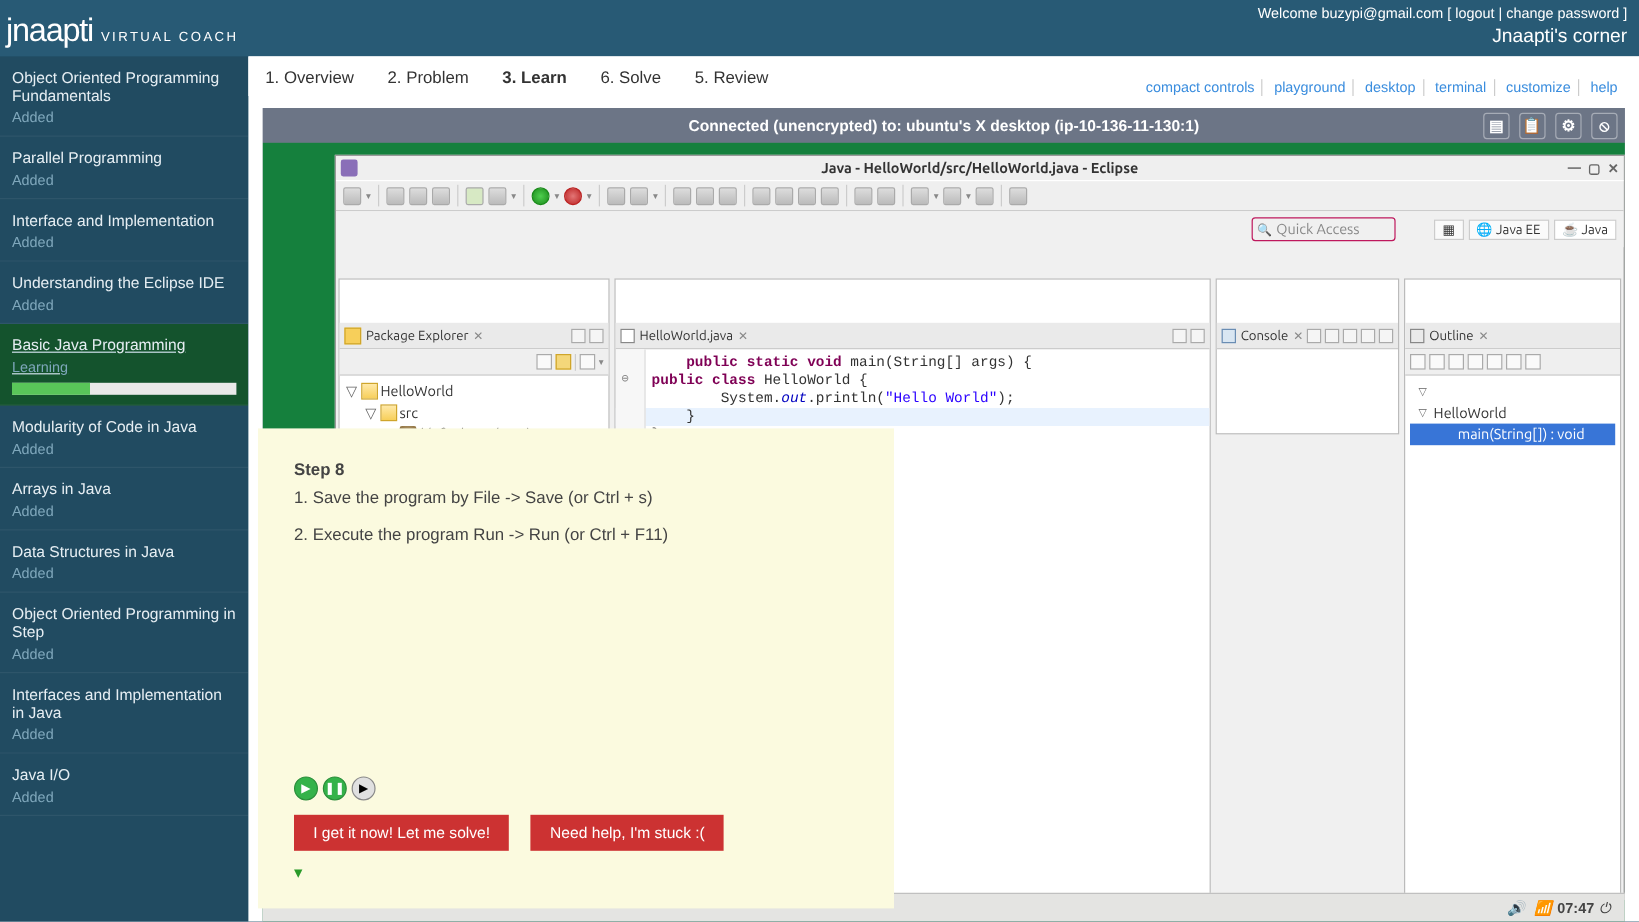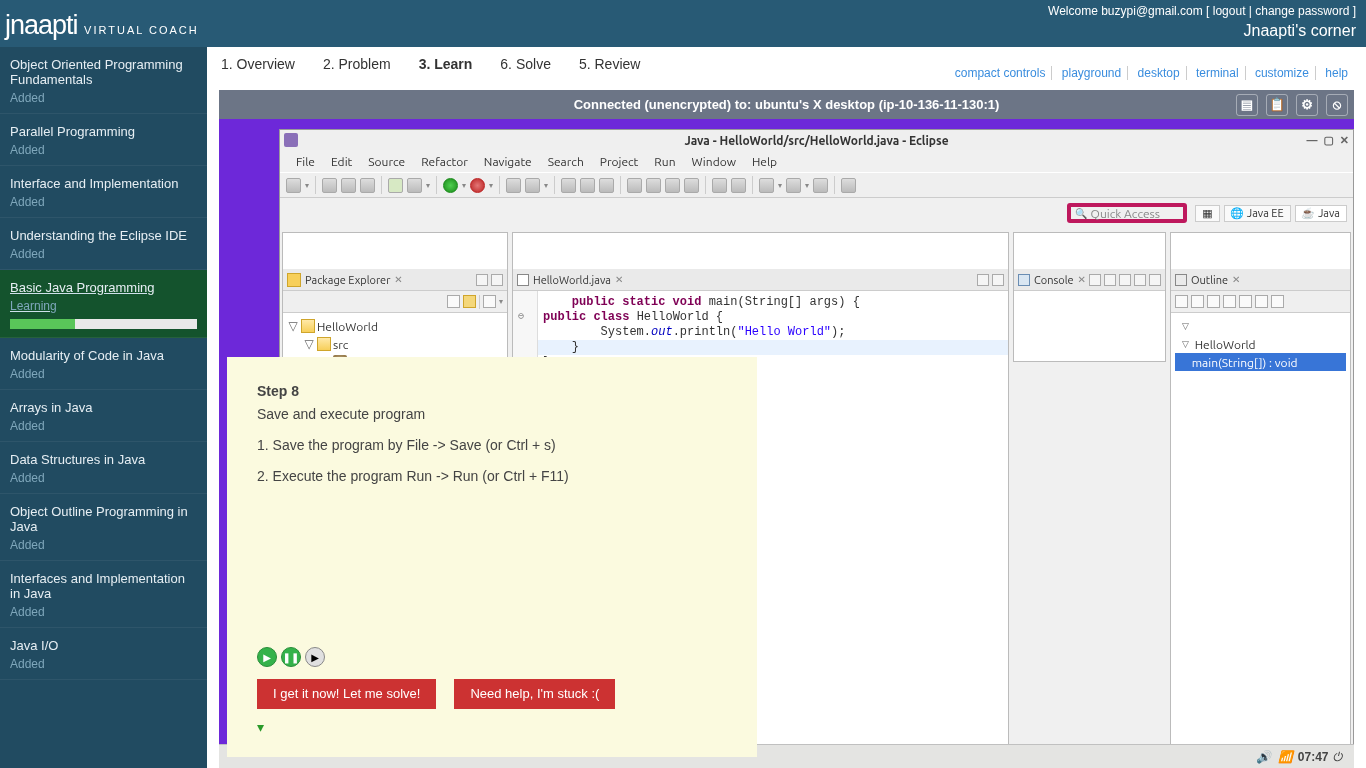--- a/index.html
+++ b/index.html
@@ -30,38 +30,38 @@
 .tab { padding: 10px 14px 8px; font-size: 14px; color: #333; cursor: pointer; }
 .tab.active { font-weight: bold; }
 .rightlinks { font-size: 12px; color: #3a8dde; }
 .rightlinks span { color: #3a8dde; cursor: pointer; padding: 0 6px; border-right: 1px solid #ccc; }
 .rightlinks span:last-child { border-right: none; }
 
 .vnc-frame { flex: 1; margin: 10px 12px 0 12px; background: #727a8b; position: relative; display: flex; flex-direction: column; }
 .vnc-top { height: 29px; background: #6c7586; color: #fff; font-size: 13px; display: flex; align-items: center; justify-content: center; font-weight: bold; position: relative; }
 .vnc-top .tools { position: absolute; right: 6px; display: flex; gap: 8px; }
 .vnc-top .tools .ctl { width: 22px; height: 22px; border: 1px solid rgba(255,255,255,0.4); border-radius: 3px; display:flex; align-items:center; justify-content:center; }
-.desktop { flex: 1; background: #6d28d9; position: relative; }
+.desktop { flex: 1; background: #15803d; position: relative; }
 
 
 .eclipse { position: absolute; left: 60px; right: 0; top: 10px; bottom: 18px; background: #f0f0f0; border: 1px solid #999; font-family: "Ubuntu", "Segoe UI", sans-serif; font-size: 12px; color: #333; }
 .etitle { height: 20px; background: #efefef; display: flex; align-items: center; justify-content: center; font-size: 12px; font-weight: bold; position: relative; }
 .etitle .wbtns { position: absolute; right: 4px; display:flex; gap: 6px; font-size: 11px; color: #666;}
 .eicon-left { position:absolute; left:4px; width:14px; height:14px; background:#8a6fb8; border-radius:2px; }
 .emenu { height: 22px; display: flex; align-items: center; gap: 0; padding: 0 8px; background: #f0f0f0; font-size: 12px; }
 .emenu span { padding: 0 8px; cursor: pointer; }
 .etoolbar { height: 26px; background: #efefef; border-top: 1px solid #fff; border-bottom: 1px solid #ccc; display:flex; align-items:center; gap: 4px; padding: 0 6px; }
 .etoolbar i { width: 15px; height: 15px; display:inline-block; background: linear-gradient(#ddd,#bbb); border:1px solid #aaa; border-radius:2px; }
 .etoolbar .sep { width: 1px; height: 18px; background: #ccc; margin: 0 2px; }
 .etoolbar i.run { background: radial-gradient(circle,#4fcf4f,#1a8a1a); border-color:#1a8a1a; border-radius:50%; }
 .etoolbar i.debug { background:#d7e9c4; }
 .etoolbar i.stop { background: radial-gradient(circle,#e37676,#b22); border-color:#b22; border-radius:50%;}
 
 .perspective-row { height: 30px; background:#f0f0f0; display:flex; align-items:center; justify-content:flex-end; padding: 0 6px; }
-.quick { width: 120px; height: 20px; border: 4px solid #be185d; border-radius: 3px; display:flex; align-items:center; padding: 0 4px; color:#888; margin-right: 4px;}
+.quick { width: 120px; height: 20px; border: 1px solid #be185d; border-radius: 3px; display:flex; align-items:center; padding: 0 4px; color:#888; margin-right: 28px;}
 .quick::before { content:"🔍"; font-size: 10px; margin-right: 3px; }
 .persp-btn { padding: 1px 6px; border:1px solid #ccc; margin-left:4px; font-size:11px; background:#fafafa;}
 
 .ebody { position: absolute; top: 100px; left: 0; right: 0; bottom: 0; display: flex; }
 .pane { background: #fff; border: 1px solid #bbb; margin: 2px; display: flex; flex-direction: column; }
 .pane-title { height: 22px; display: flex; align-items: center; padding: 0 4px; background: #eaeaea; border-bottom: 1px solid #ccc; font-size: 11px; margin-top: 36px; }
 .pane-title .x { margin-left: 4px; color:#888; font-size: 10px; cursor:pointer;}
 .pane-title .fill { flex: 1; }
 .pane-title .tb { width:12px; height:12px; border:1px solid #aaa; margin-left:3px; background:#f5f5f5;}
 .pane-body { flex: 1; position: relative; overflow: hidden; }
@@ -97,21 +97,21 @@
 .outline-body .row { display:flex; align-items:center; height:18px; padding-left:4px;}
 .outline-body .selo { background:#3875d7; color:#fff;}
 .ic.cls { background: radial-gradient(circle,#8fe08f,#2a9a2a); border-radius:50%;}
 .ic.mth { background: radial-gradient(circle,#f5a3a3,#c33); border-radius:50%;}
 .dtri { font-size:9px; color:#666; margin:0 3px;}
 
 .taskbar { position:absolute; left:0; right:0; bottom:0; height: 24px; background: #e4e4e2; border-top:1px solid #c0c0c0; display:flex; align-items:center; justify-content:flex-end; padding: 0 8px; color:#444; font-size:12px; }
 .taskbar i { margin: 0 4px; }
 
 
-.tutorial { position:absolute; left: 20px; top: 310px; width: 530px; height: 400px; background: #fbfadf; border: 0; padding: 26px 30px 12px 30px; font-size: 14px; color:#444; }
+.tutorial { position:absolute; left: 8px; top: 310px; width: 530px; height: 400px; background: #fbfadf; border: 0; padding: 26px 30px 12px 30px; font-size: 14px; color:#444; }
 .tutorial h4 { font-weight:bold; margin-bottom: 6px; }
 .tutorial p, .tutorial div { margin-bottom: 12px; line-height: 1.35; }
 .tutorial .stepnav { position:absolute; bottom: 78px; left: 30px; display:flex; gap:4px; }
 .stepnav button { width:20px; height:20px; border-radius:50%; border:1px solid #888; cursor:pointer; font-size:10px; display:flex;align-items:center;justify-content:center;}
 .stepnav .go { background:#34b24a; border-color:#2a8d3a; color:#fff;}
 .stepnav .pause { background:#34b24a; border-color:#2a8d3a; color:#fff;}
 .stepnav .next { background:#e0e0e0;}
 .tutorial .actions { position:absolute; bottom: 36px; left: 30px; display:flex; gap: 18px;}
 .actions a { display:inline-block; padding: 6px 16px; background:#cc3232; color:#fff; text-decoration:none; font-size: 13px; }
 .tutorial .chev { position:absolute; bottom: 8px; left: 30px; color:#2a9a2a; font-size: 14px;}
@@ -164,21 +164,21 @@
       </div>
       <div class="side-item">
         <div class="title">Arrays in Java</div>
         <div class="status">Added</div>
       </div>
       <div class="side-item">
         <div class="title">Data Structures in Java</div>
         <div class="status">Added</div>
       </div>
       <div class="side-item">
-        <div class="title">Object Outline Programming in Java</div>
+        <div class="title">Object Oriented Programming in Step</div>
         <div class="status">Added</div>
       </div>
       <div class="side-item">
         <div class="title">Interfaces and Implementation in Java</div>
         <div class="status">Added</div>
       </div>
       <div class="side-item">
         <div class="title">Java I/O</div>
         <div class="status">Added</div>
       </div>
@@ -218,32 +218,20 @@
         <div class="eclipse">
           <div class="etitle">
             <div class="eicon-left"></div>
             <span>Java - HelloWorld/src/HelloWorld.java - Eclipse</span>
             <div class="wbtns">
               <span>—</span>
               <span>▢</span>
               <span>✕</span>
             </div>
           </div>
-          <div class="emenu" id="emenu">
-              <span>File</span>
-              <span>Edit</span>
-              <span>Source</span>
-              <span>Refactor</span>
-              <span>Navigate</span>
-              <span>Search</span>
-              <span>Project</span>
-              <span>Run</span>
-              <span>Window</span>
-              <span>Help</span>
-            </div>
           <div class="etoolbar">
             <i></i>
               <span style="font-size:8px;color:#888;">▾</span>
             <div class="sep"></div>
             <i></i>
             <i></i>
             <i></i>
             <div class="sep"></div>
             <i class="debug"></i>
             <i></i>
@@ -382,39 +370,38 @@
                   <i></i>
                   <i></i>
                   <i></i>
                   <i></i>
                 </div>
                 <div class="pane-body outline-body">
                   <div class="row">
                       <span class="dtri">▽</span>
                     </div>
                   <div class="row"><span class="dtri">▽</span><span class="ic cls"></span>&nbsp;<span>HelloWorld</span></div>
-                  <div class="row selo" style="padding-left:14px;"><span class="ic mth"></span>&nbsp;<span>main(String[]) : void</span></div>
+                  <div class="row selo" style="padding-left:37px;"><span class="ic mth"></span>&nbsp;<span>main(String[]) : void</span></div>
                 </div>
               </div>
             </div>
           </div>
         </div>
 
         <div class="taskbar">
           <i>🔊</i>
           <i>📶</i>
           <span style="font-weight:bold;">07:47</span>
           <i>⏻</i>
         </div>
       </div>
     </div>
 
     <div class="tutorial">
       <h4>Step 8</h4>
-      <div>Save and execute program</div>
       <p>1. Save the program by File -&gt; Save (or Ctrl + s)</p>
       <p>2. Execute the program Run -&gt; Run (or Ctrl + F11)</p>
       <div class="stepnav">
         <button class="go">▶</button>
         <button class="pause">❚❚</button>
         <button class="next">▶</button>
       </div>
       <div class="actions">
         <a href="#">I get it now! Let me solve!</a>
         <a href="#">Need help, I'm stuck :(</a>

